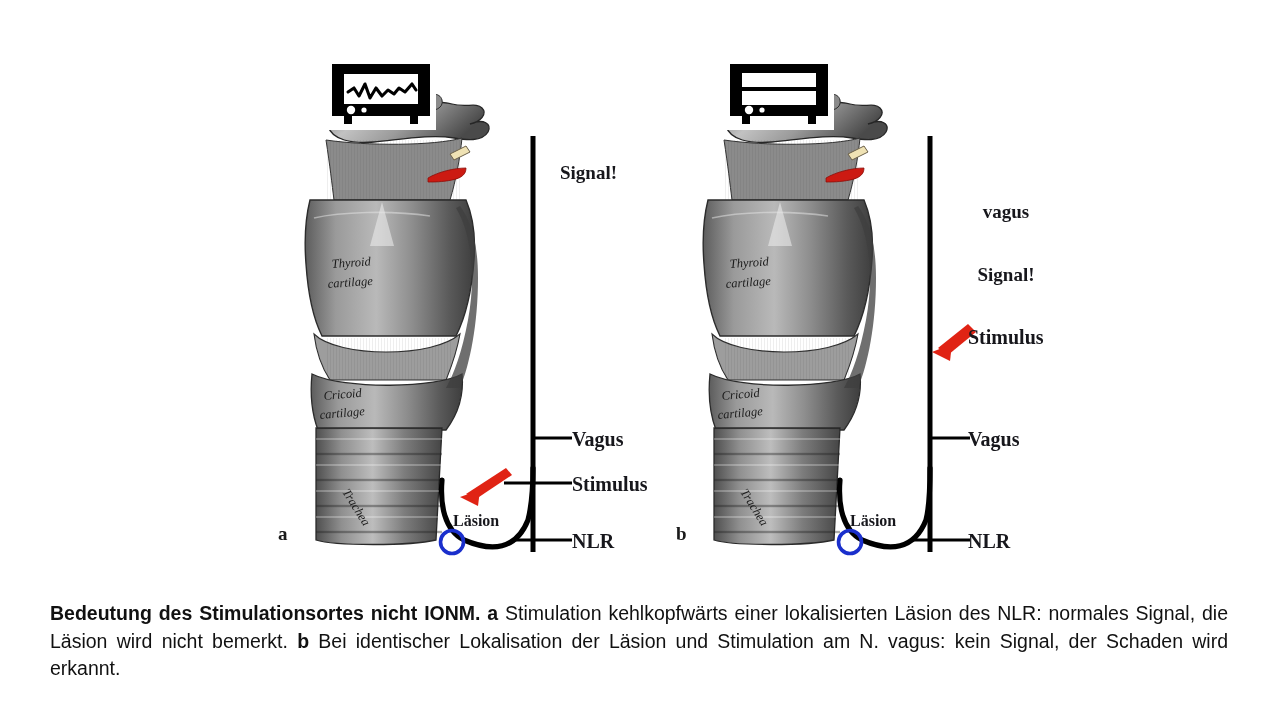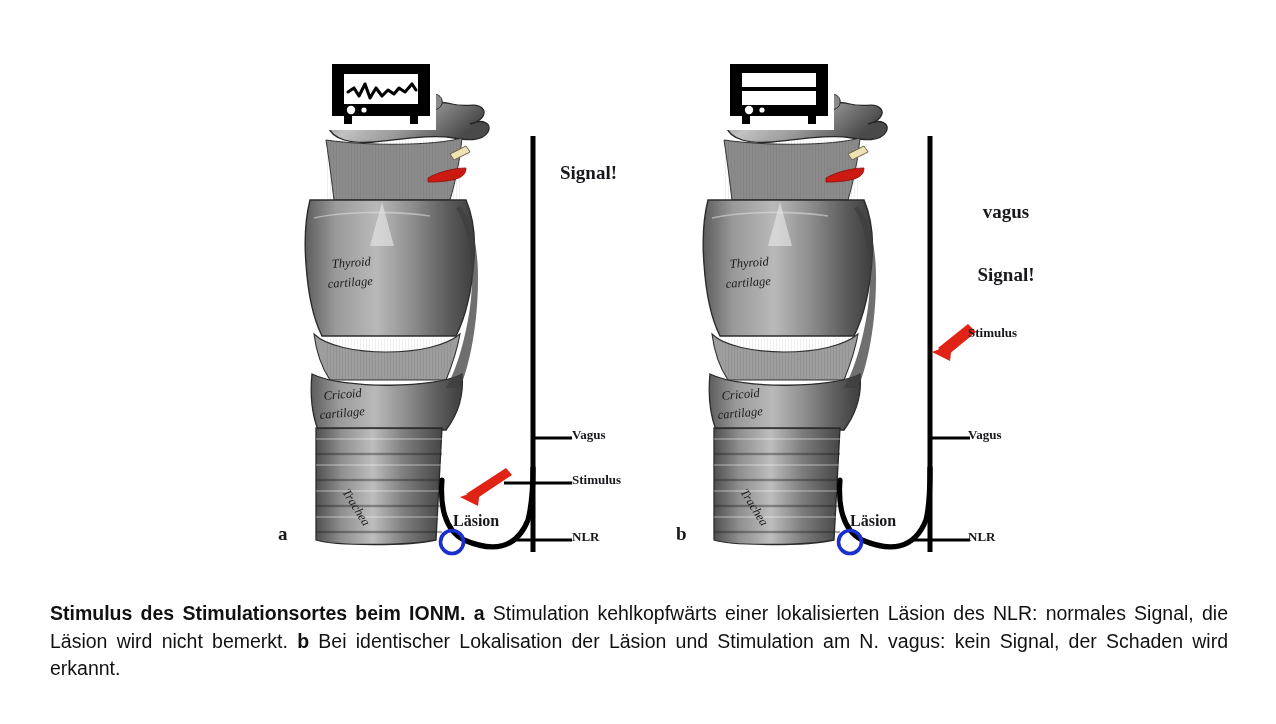--- a/index.html
+++ b/index.html
@@ -33,21 +33,21 @@
   .nerve{position:absolute;left:150px;top:80px;width:320px;height:490px;}
   .nerve svg{display:block;width:320px;height:490px;}
 
   
   .lbl{
     position:absolute;font-family:"Liberation Serif",serif;font-weight:bold;
     color:#17171c;line-height:1.12;white-space:pre;
   }
   .lbl-signal{font-size:19px;}
   .lbl-kein{font-size:19px;text-align:center;}
-  .lbl-side{font-size:13px;}
+  .lbl-side{font-size:20px;}
   .lbl-laesion{font-size:16px;}
 
   
   .caption{
     position:absolute;left:50px;top:600px;width:1178px;
     font-family:"Liberation Sans",sans-serif;
     font-size:19.5px;line-height:1.42;color:#111;
     text-align:justify;
   }
   .caption b{font-weight:bold;}
@@ -296,20 +296,20 @@
     <span class="lbl lbl-side" style="left:320px;top:326px;">Stimulus</span>
     <span class="lbl lbl-side" style="left:320px;top:428px;">Vagus</span>
     <span class="lbl lbl-side" style="left:320px;top:530px;">NLR</span>
 
     <span class="lbl lbl-laesion" style="left:202px;top:512px;">Läsion</span>
 
     <span class="panel-letter" style="left:28px;top:524px;">b</span>
   </div>
 
   <div class="caption">
-    <b>Stimulus des Stimulationsortes beim IONM.</b>
+    <b>Bedeutung des Stimulationsortes nicht IONM.</b>
     <b>a</b>
     <span>Stimulation kehlkopfwärts einer lokalisierten Läsion des NLR: normales Signal, die Läsion wird nicht bemerkt.</span>
     <b>b</b>
     <span>Bei identischer Lokalisation der Läsion und Stimulation am N. vagus: kein Signal, der Schaden wird erkannt.</span>
   </div>
 
 </div>
 
 </body></html>

